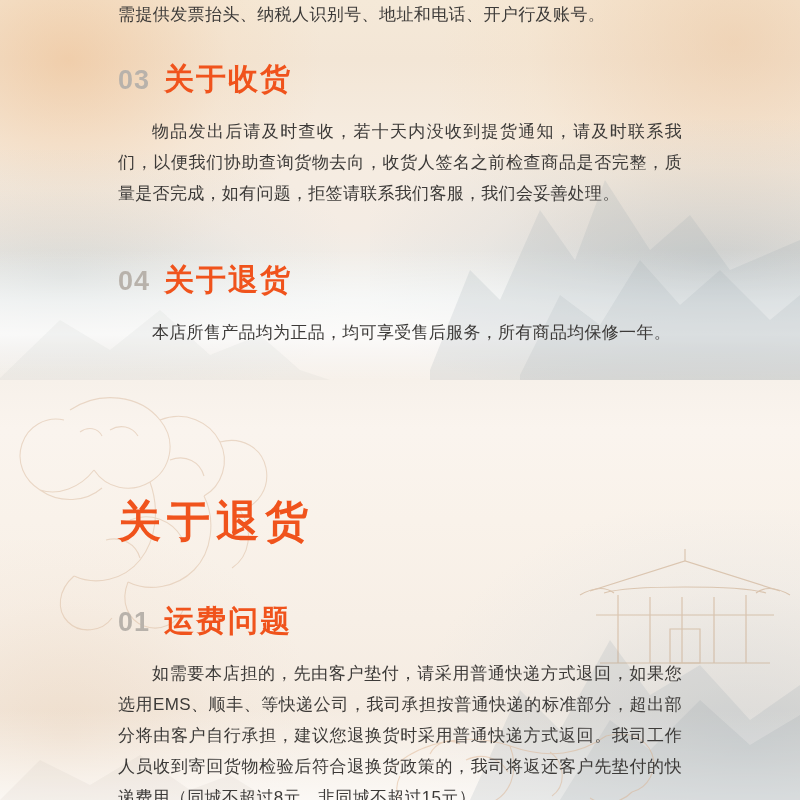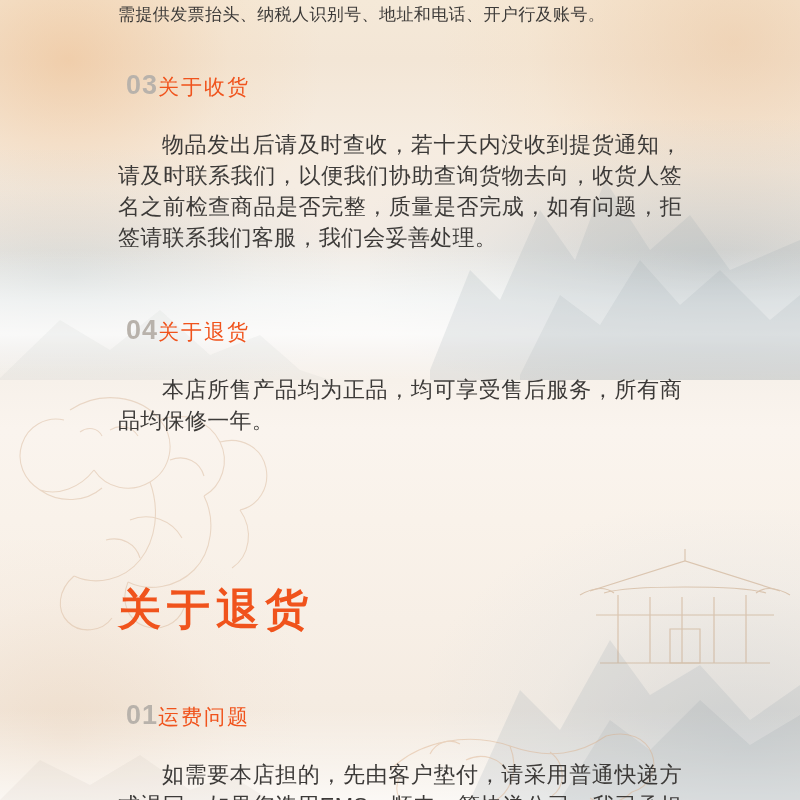--- a/index.html
+++ b/index.html
@@ -129,39 +129,40 @@
     white-space: nowrap;
   }
 
   .section {
     margin-top: 0;
   }
 
   .sec-head {
     display: flex;
     align-items: baseline;
-    margin: 8px;
+    gap: 14px;
+    margin: 0;
   }
   .sec-num {
     font-size: 27px;
     color: #b8b2ab;
     font-weight: 700;
     letter-spacing: 1px;
     line-height: 1;
   }
   .sec-title {
-    font-size: 21px;
+    font-size: 30px;
     color: #f0531c;
-    font-weight: 400;
+    font-weight: 700;
     letter-spacing: 2px;
     line-height: 1;
   }
 
   .para {
-    font-size: 22px;
+    font-size: 17px;
     line-height: 31px;
     color: #3c3a38;
     text-align: justify;
     text-justify: inter-ideograph;
     letter-spacing: 0.3px;
     margin: 0;
   }
   .para.indent {
     text-indent: 2em;
   }

